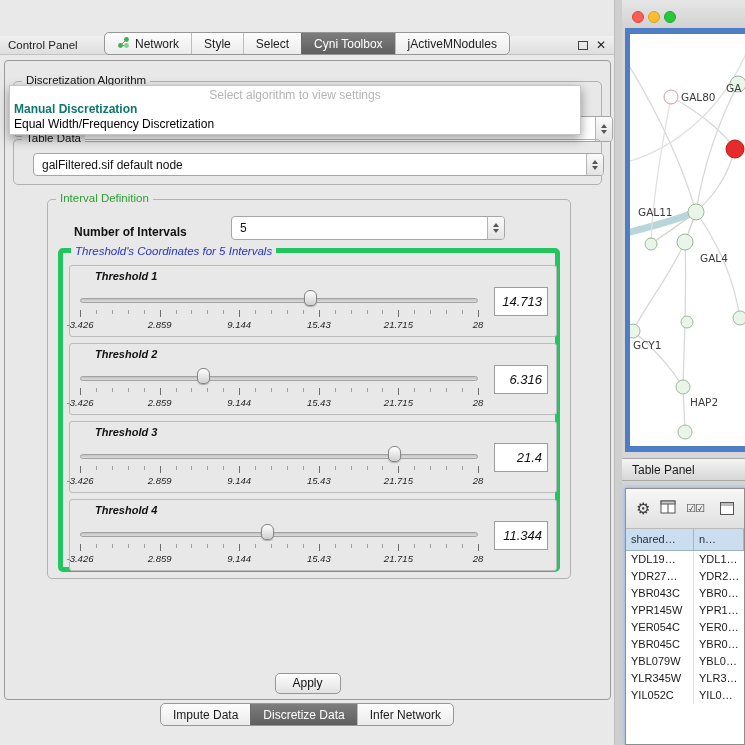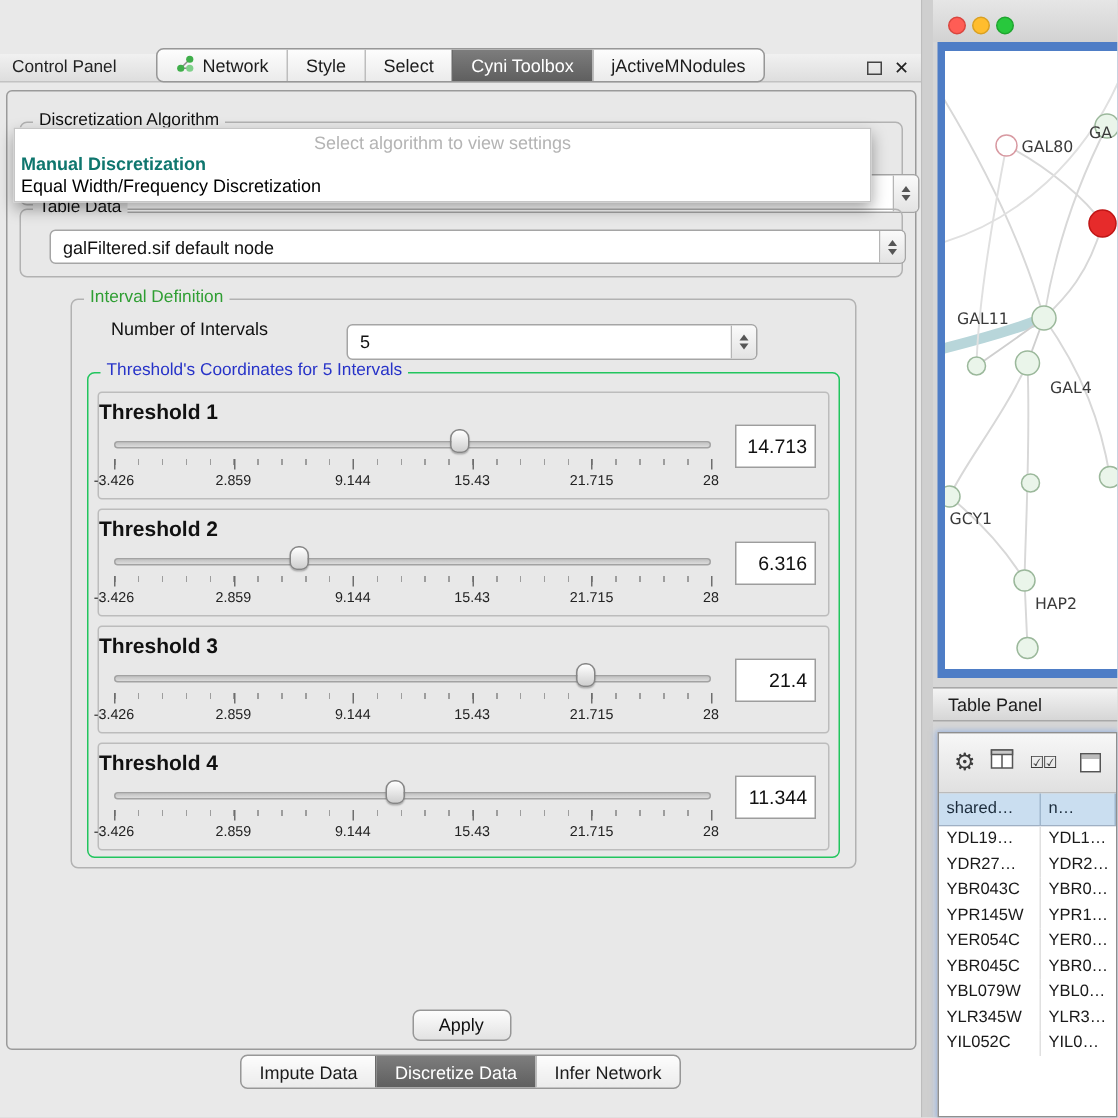--- a/index.html
+++ b/index.html
@@ -40,26 +40,26 @@
   .combo-behind { left:16px; top:34px; width:572px; height:26px; }
   .popup { position:absolute; left:4px; top:24px; width:572px; height:50px; background:#fff; border:1px solid #c6c6c6; box-shadow:0 4px 10px rgba(0,0,0,.38); z-index:5; }
   .popup-hint { text-align:center; font-size:12px; color:#b4b4b4; padding-top:2px; height:16px; }
   .popup-opt1 { font-size:12px; font-weight:bold; color:#0f766e; padding-left:4px; height:15px; }
   .popup-opt2 { font-size:12px; color:#000; padding-left:4px; height:15px; }
 
   .td-group { left:8px; top:78px; width:589px; height:46px; }
   .td-combo { left:8px; top:13px; width:571px; height:23px; }
 
   .interval-group { left:42px; top:138px; width:524px; height:380px; }
-  .num-label { position:absolute; left:26px; top:12px; font-size:12px; font-weight:normal; color:#111; }
+  .num-label { position:absolute; left:26px; top:25px; font-size:12px; font-weight:bold; color:#111; }
   .num-combo { left:172px; top:16px; width:274px; height:24px; }
 
-  .thr-group { position:absolute; left:10px; top:48px; width:502px; height:324px; border:1px solid #22c55e; border-radius:5px; }
+  .thr-group { position:absolute; left:10px; top:48px; width:502px; height:324px; border:5px solid #22c55e; border-radius:5px;font-style:italic; }
   .thr-box { position:absolute; left:6px; width:488px; height:72px; border:1px solid #bcbcbc; border-radius:3px; background:#e8e8e8; }
-  .thr-label { position:absolute; left:0; top:4px; font-size:14px; font-weight:bold; color:#111;text-align:right; }
+  .thr-label { position:absolute; left:25px; top:4px; font-size:11px; font-weight:bold; color:#111;text-align:right; }
   .slider-zone { position:absolute; left:10px; top:22px; width:398px; height:46px; }
   .slider-track { position:absolute; left:0; right:0; top:10px; height:5px; background:linear-gradient(#c2c2c2,#dcdcdc); border:1px solid #a2a2a2; border-radius:3px; }
   .slider-thumb { position:absolute; top:2px; width:13px; height:16px; margin-left:-6px; background:linear-gradient(#ffffff,#cfcfcf); border:1px solid #868686; border-radius:6px 6px 5px 5px; box-shadow:0 1px 1px rgba(0,0,0,.25); }
   .slider-ticks { position:absolute; left:0; right:0; top:22px; height:7px;
       background-image:repeating-linear-gradient(90deg,#9d9d9d 0,#9d9d9d 1px,transparent 1px,transparent 4%);
       background-size:100% 4px; background-repeat:no-repeat; }
   .major-tick { position:absolute; top:0; width:1px; height:7px; background:#6e6e6e; }
   .slider-labels { position:absolute; left:0; right:0; top:31px; height:12px; }
   .tick-label { position:absolute; transform:translateX(-50%); font-size:9.5px; color:#222; white-space:nowrap; }
   .thr-value { position:absolute; right:8px; top:21px; width:54px; height:29px; background:#fff; border:1px solid #9d9d9d; font-size:13px; color:#111; text-align:right; line-height:27px; padding-right:5px; }

